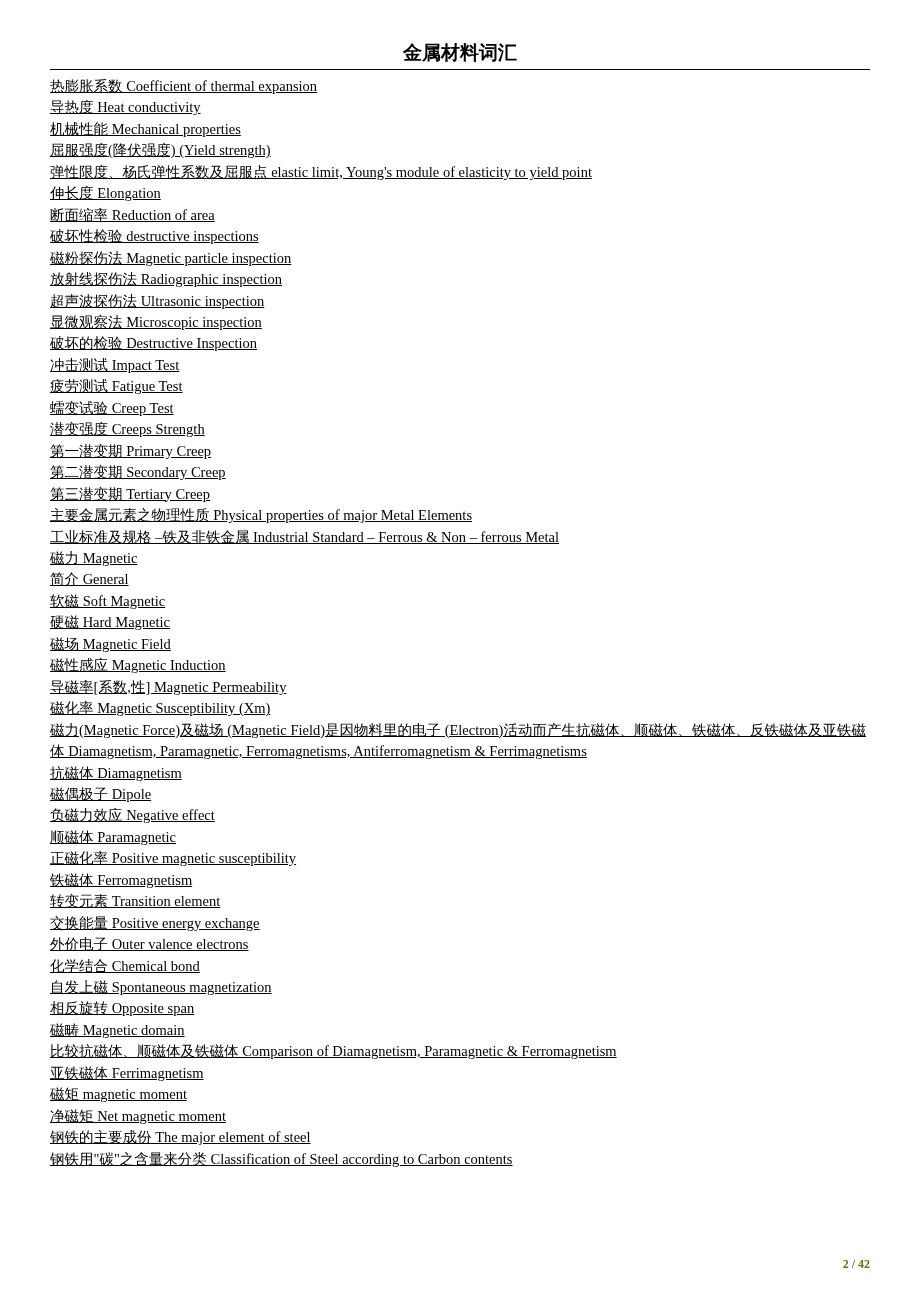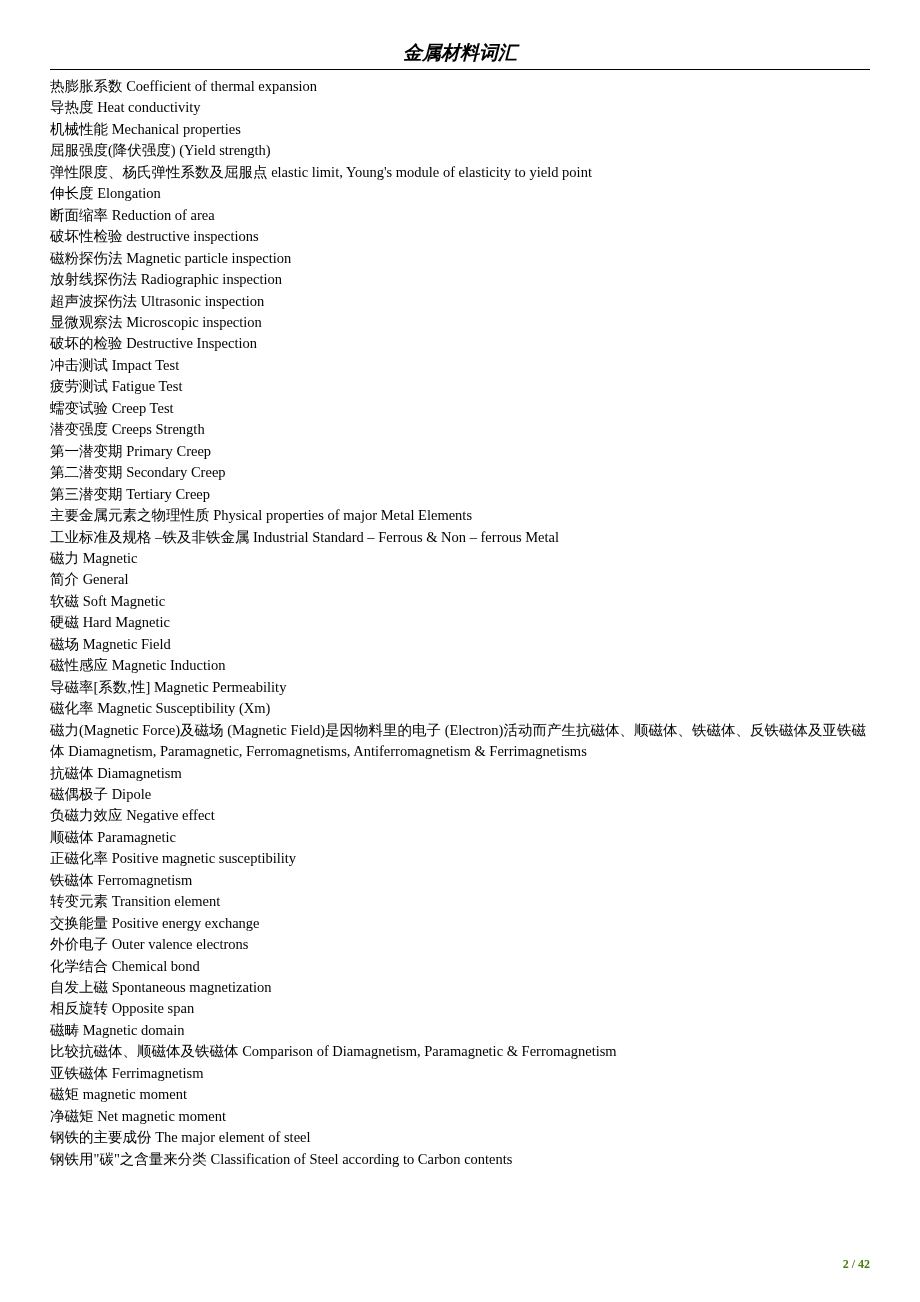--- a/index.html
+++ b/index.html
@@ -19,29 +19,29 @@
       position: relative;
       min-height: 1302px;
     }
     .title {
       text-align: center;
       font-size: 19px;
       font-weight: bold;
       border-bottom: 1px solid #000;
       padding-bottom: 3px;
       margin-bottom: 6px;
-      font-style: italic;
     }
     .content {
       font-size: 14.5px;
       line-height: 1.48;
       color: #000;
     }
     .content .line {
       white-space: normal;
+      text-decoration: underline;
     }
     .footer {
       position: absolute;
       bottom: 30px;
       right: 50px;
       font-size: 12px;
       font-weight: bold;
       color: #4d7c0f;
     }
   </style>

